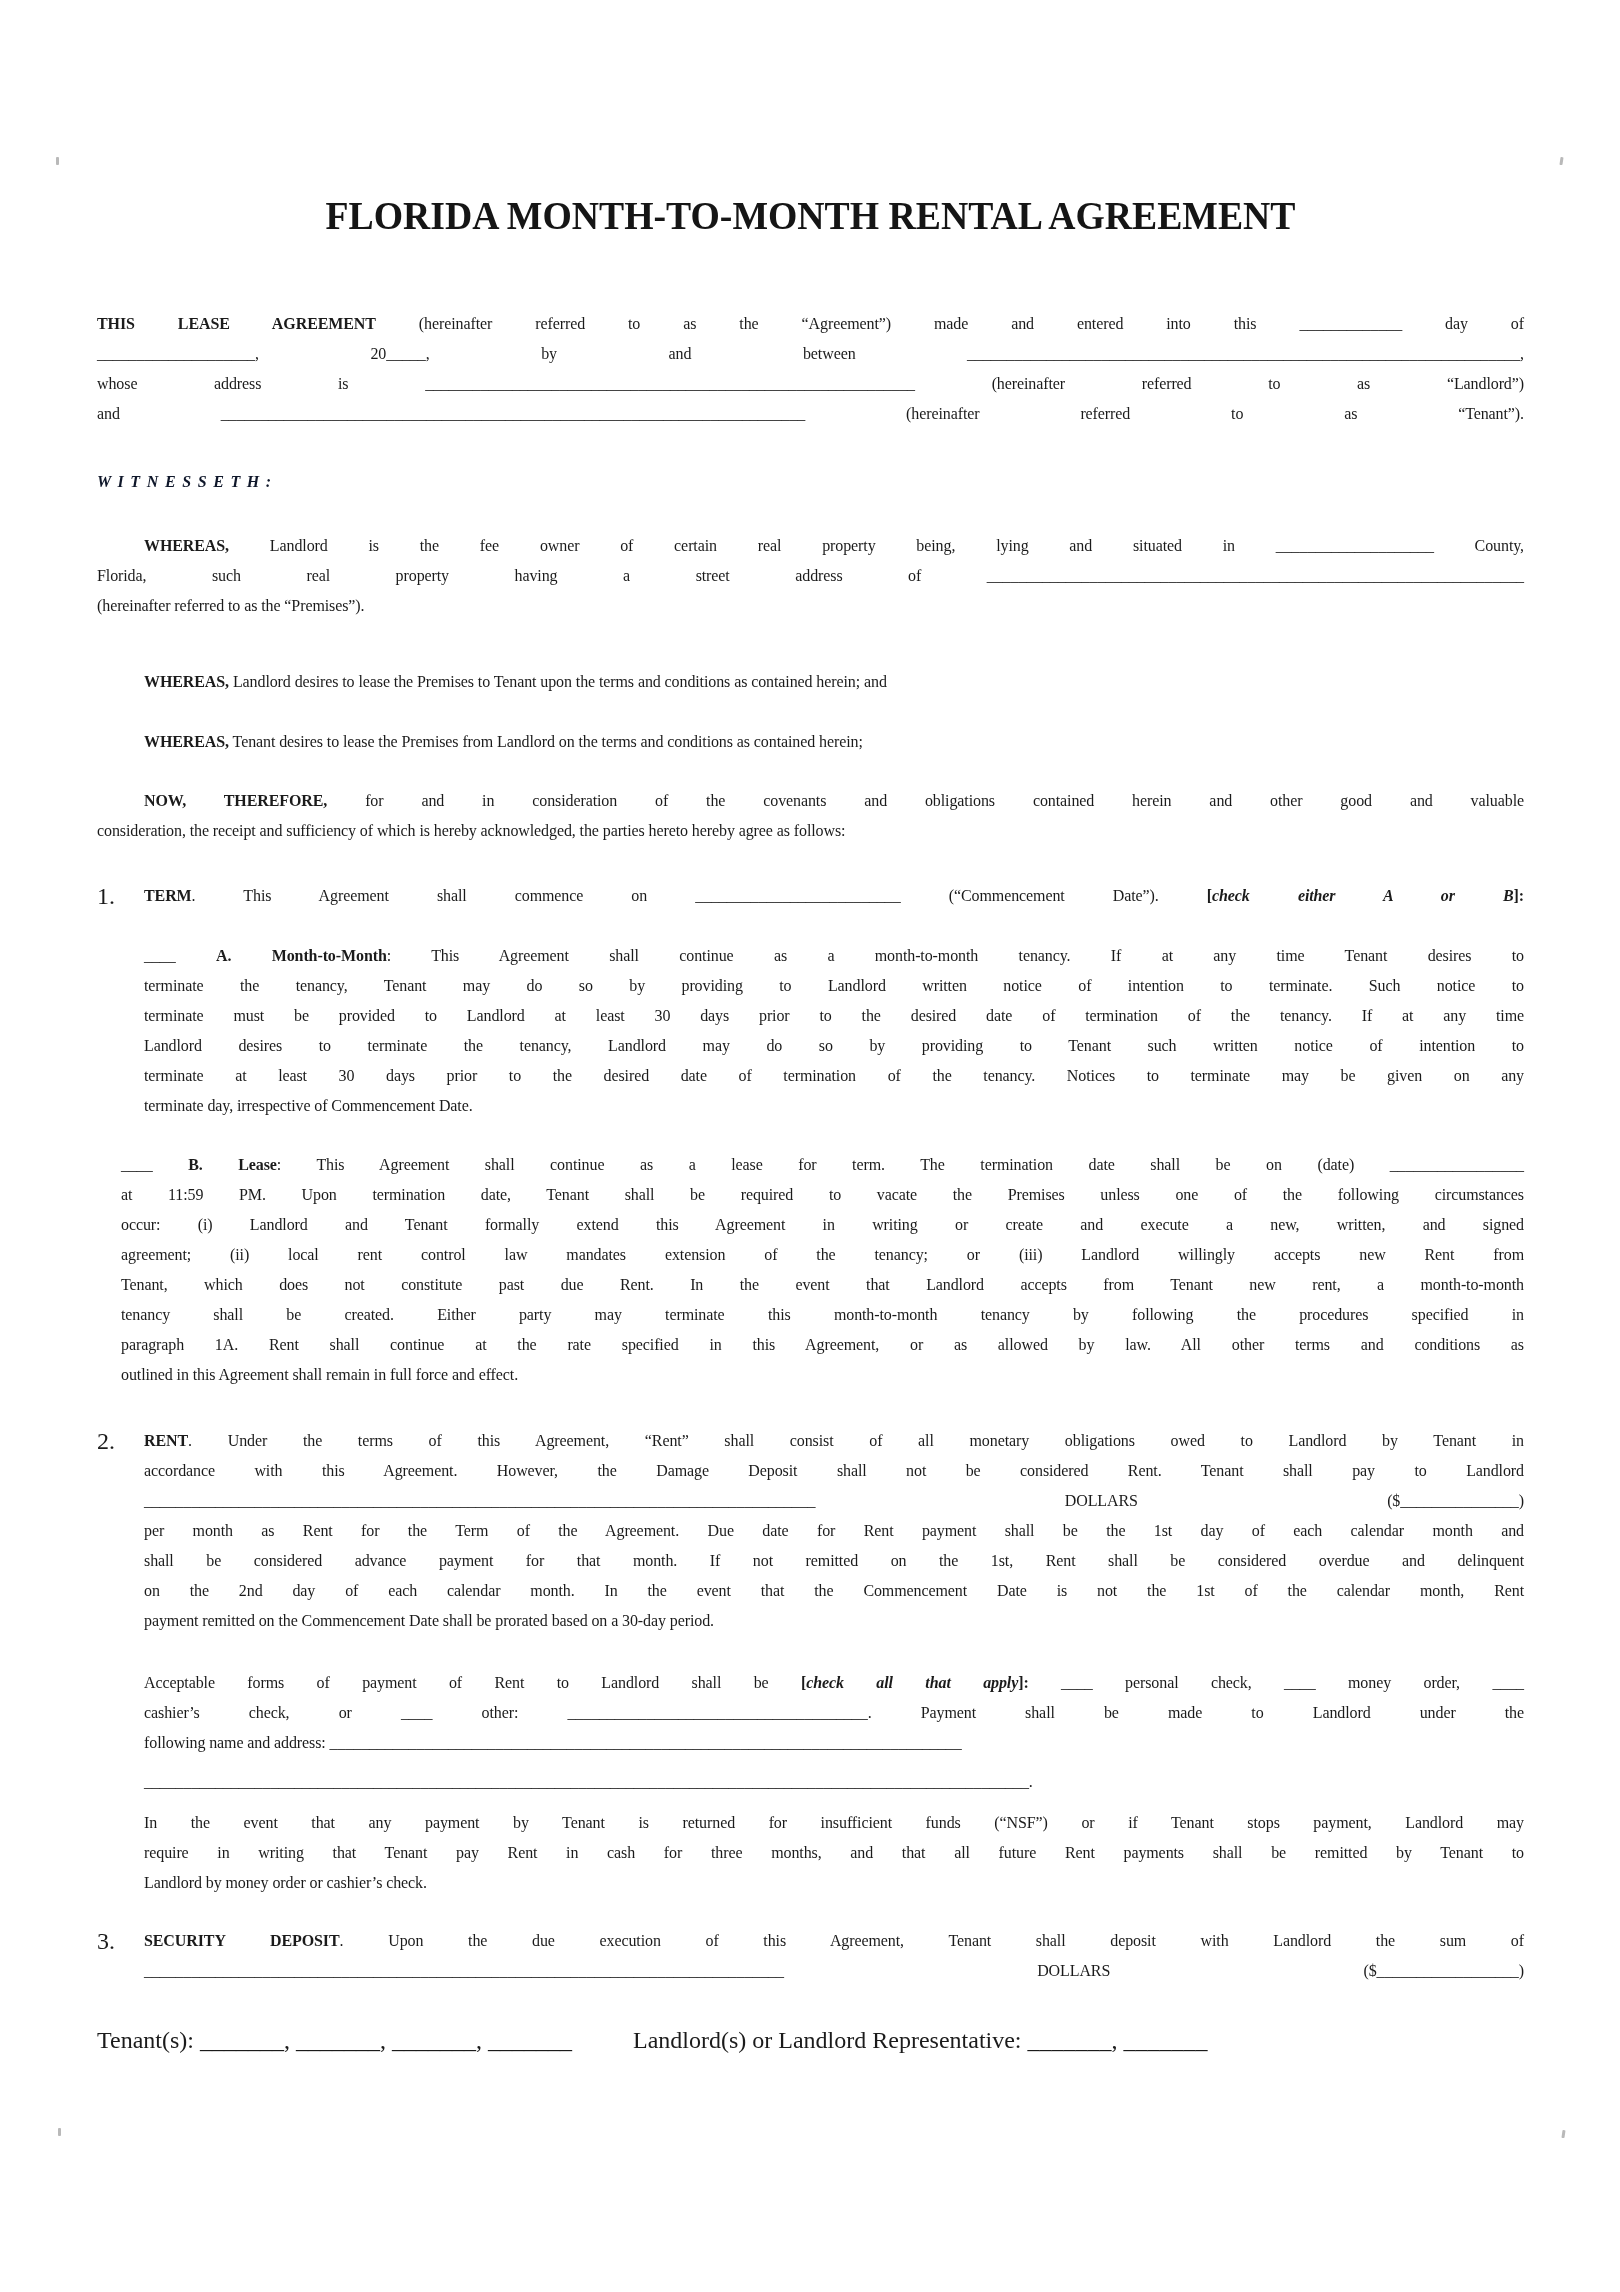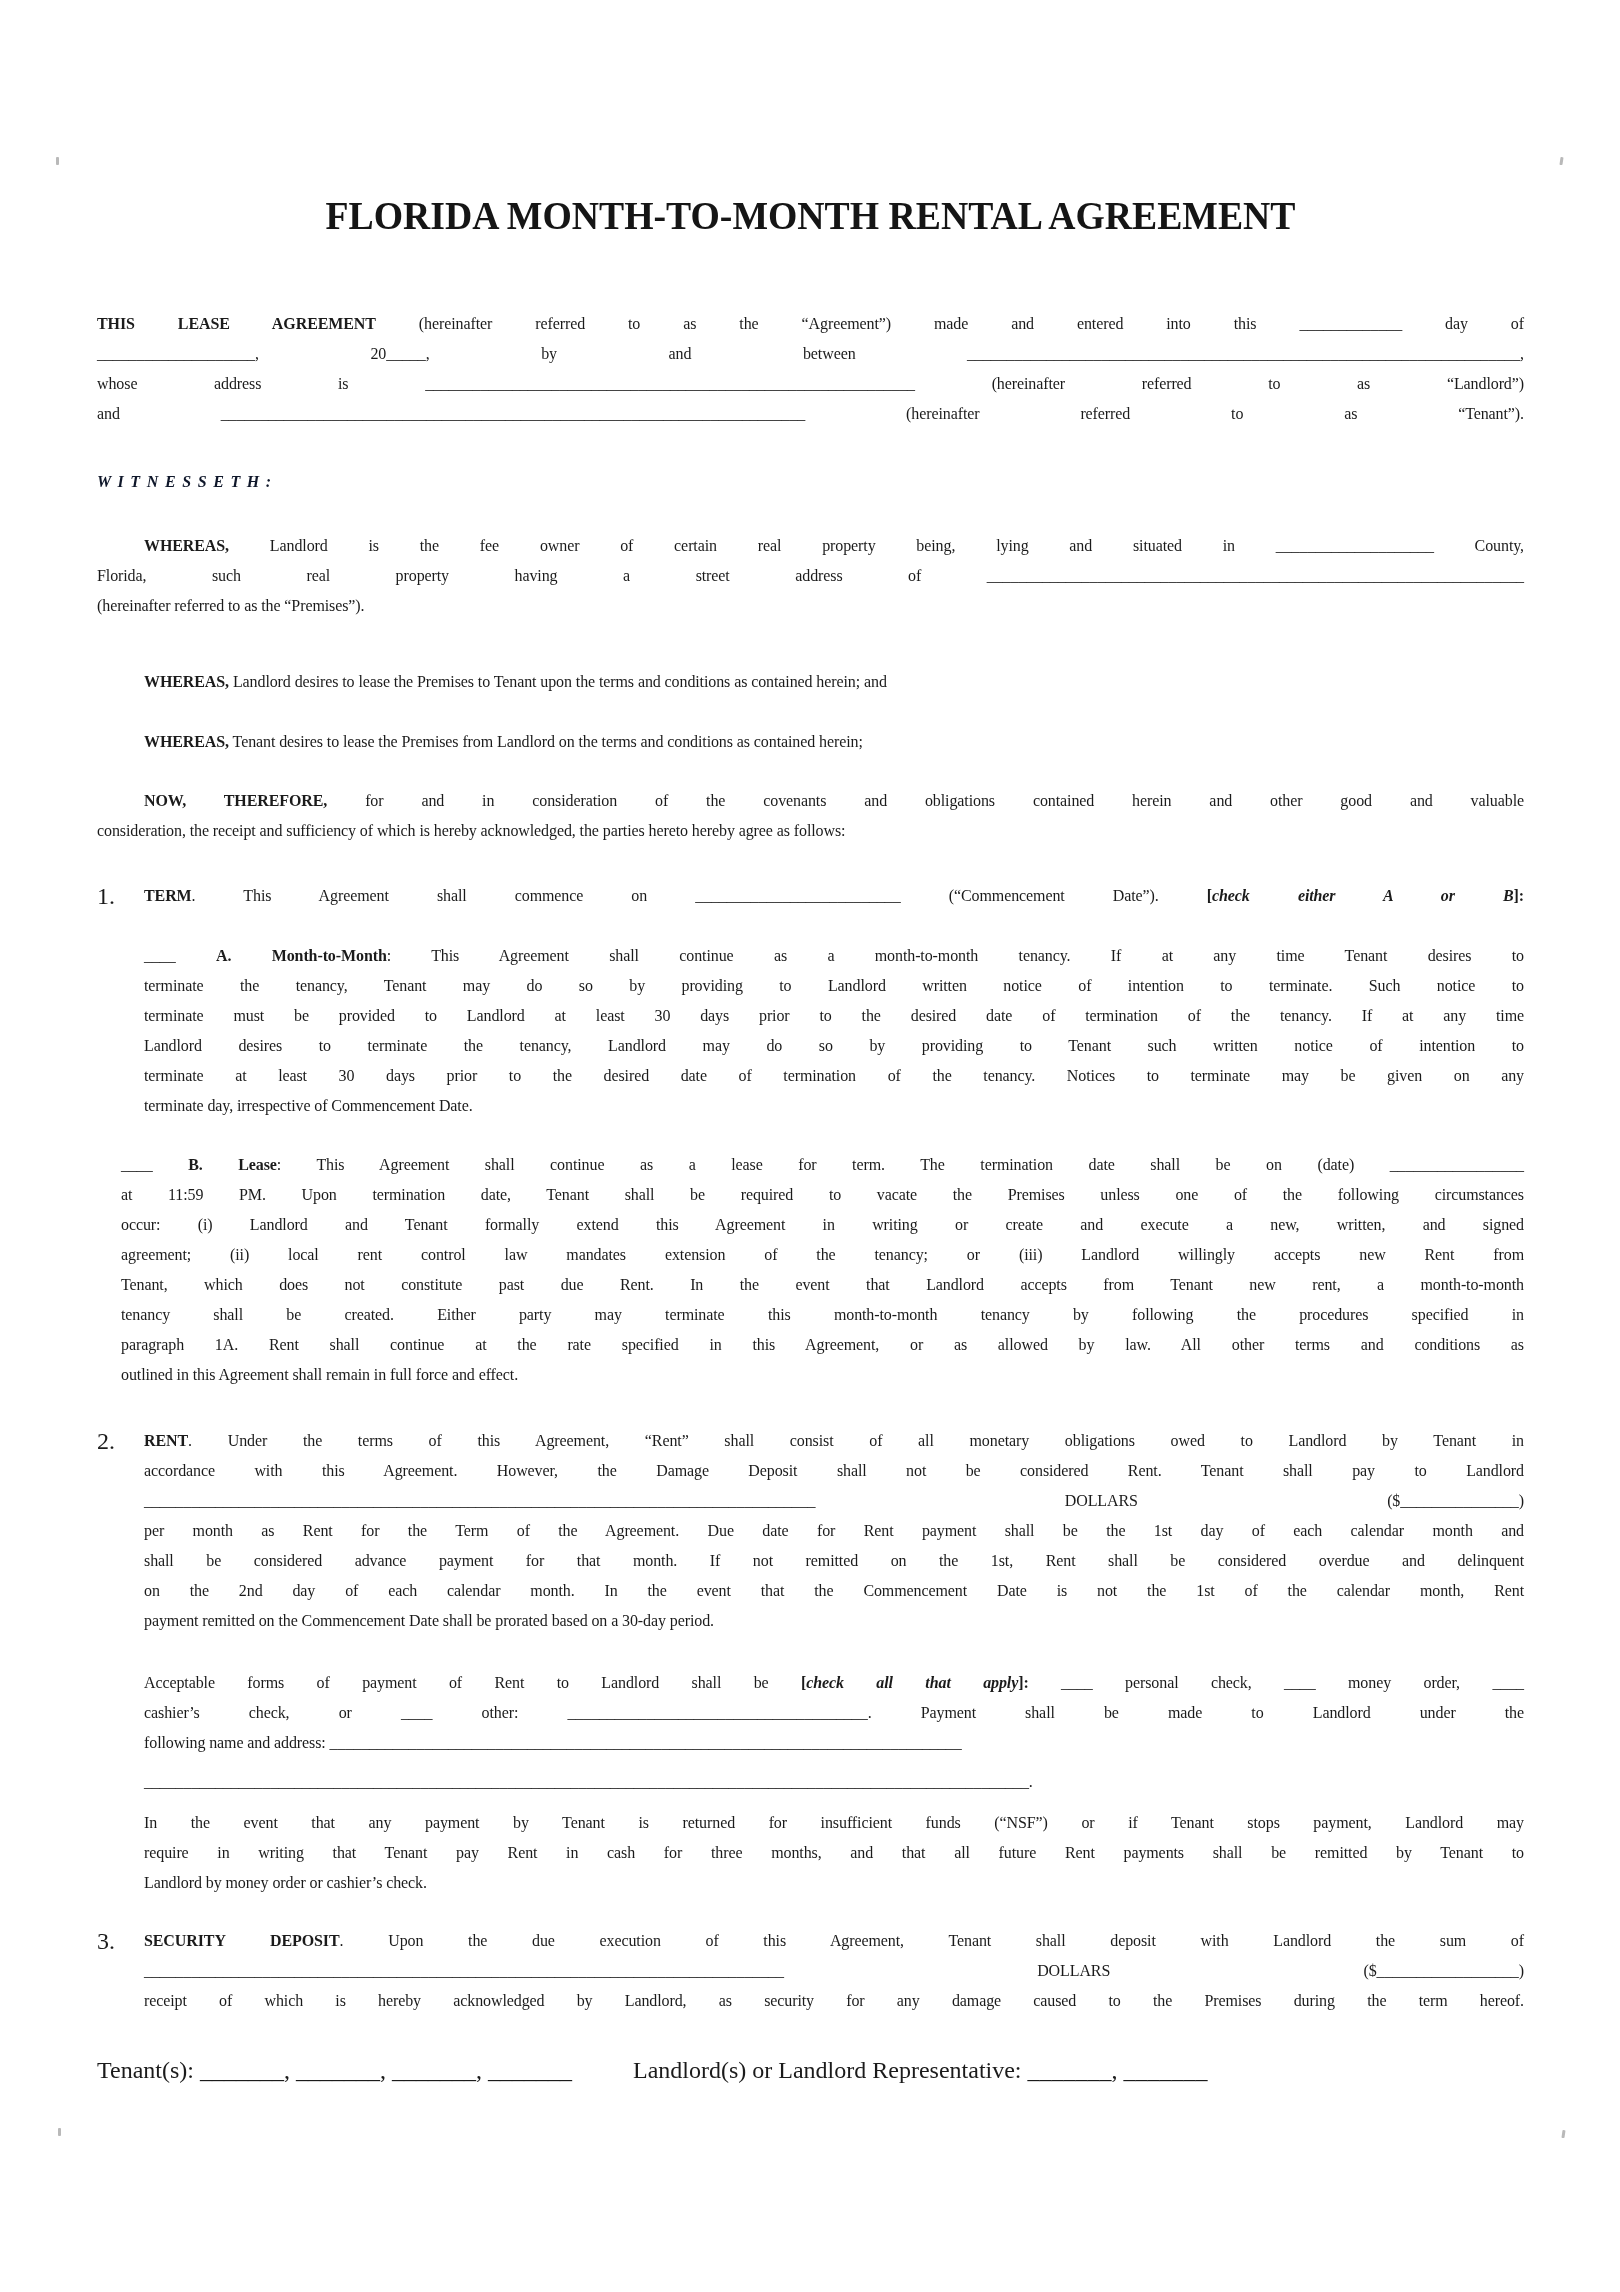--- a/index.html
+++ b/index.html
@@ -121,21 +121,20 @@
   <div class="ind" style="margin-top:11.6px;">
     <div class="ln j"><span>In the event that any payment by Tenant is returned for insufficient funds (“NSF”) or if Tenant stops payment, Landlord may</span></div>
     <div class="ln j"><span>require in writing that Tenant pay Rent in cash for three months, and that all future Rent payments shall be remitted by Tenant to</span></div>
     <div class="ln"><span>Landlord by money order or cashier’s check.</span></div>
   </div>
 
   <div class="item" style="margin-top:28px;">
     <span class="num">3.</span>
     <div class="ln j"><span class="s-b">SECURITY DEPOSIT</span><span>.   Upon the due execution of this Agreement, Tenant shall deposit with Landlord the sum of</span></div>
     <div class="ln j"><span>_________________________________________________________________________________ DOLLARS  ($__________________)</span></div>
-    <div class="ln j"><span>receipt of which is hereby acknowledged by Landlord, as security for any damage caused to the Premises during the term hereof.</span></div>
   </div>
 
   <div class="footer-row">
     <span class="f-left"><span>Tenant(s): _______, _______, _______, _______</span></span>
     <span class="f-right"><span>Landlord(s) or Landlord Representative: _______, _______</span></span>
   </div>
 
 </div>
 
 

